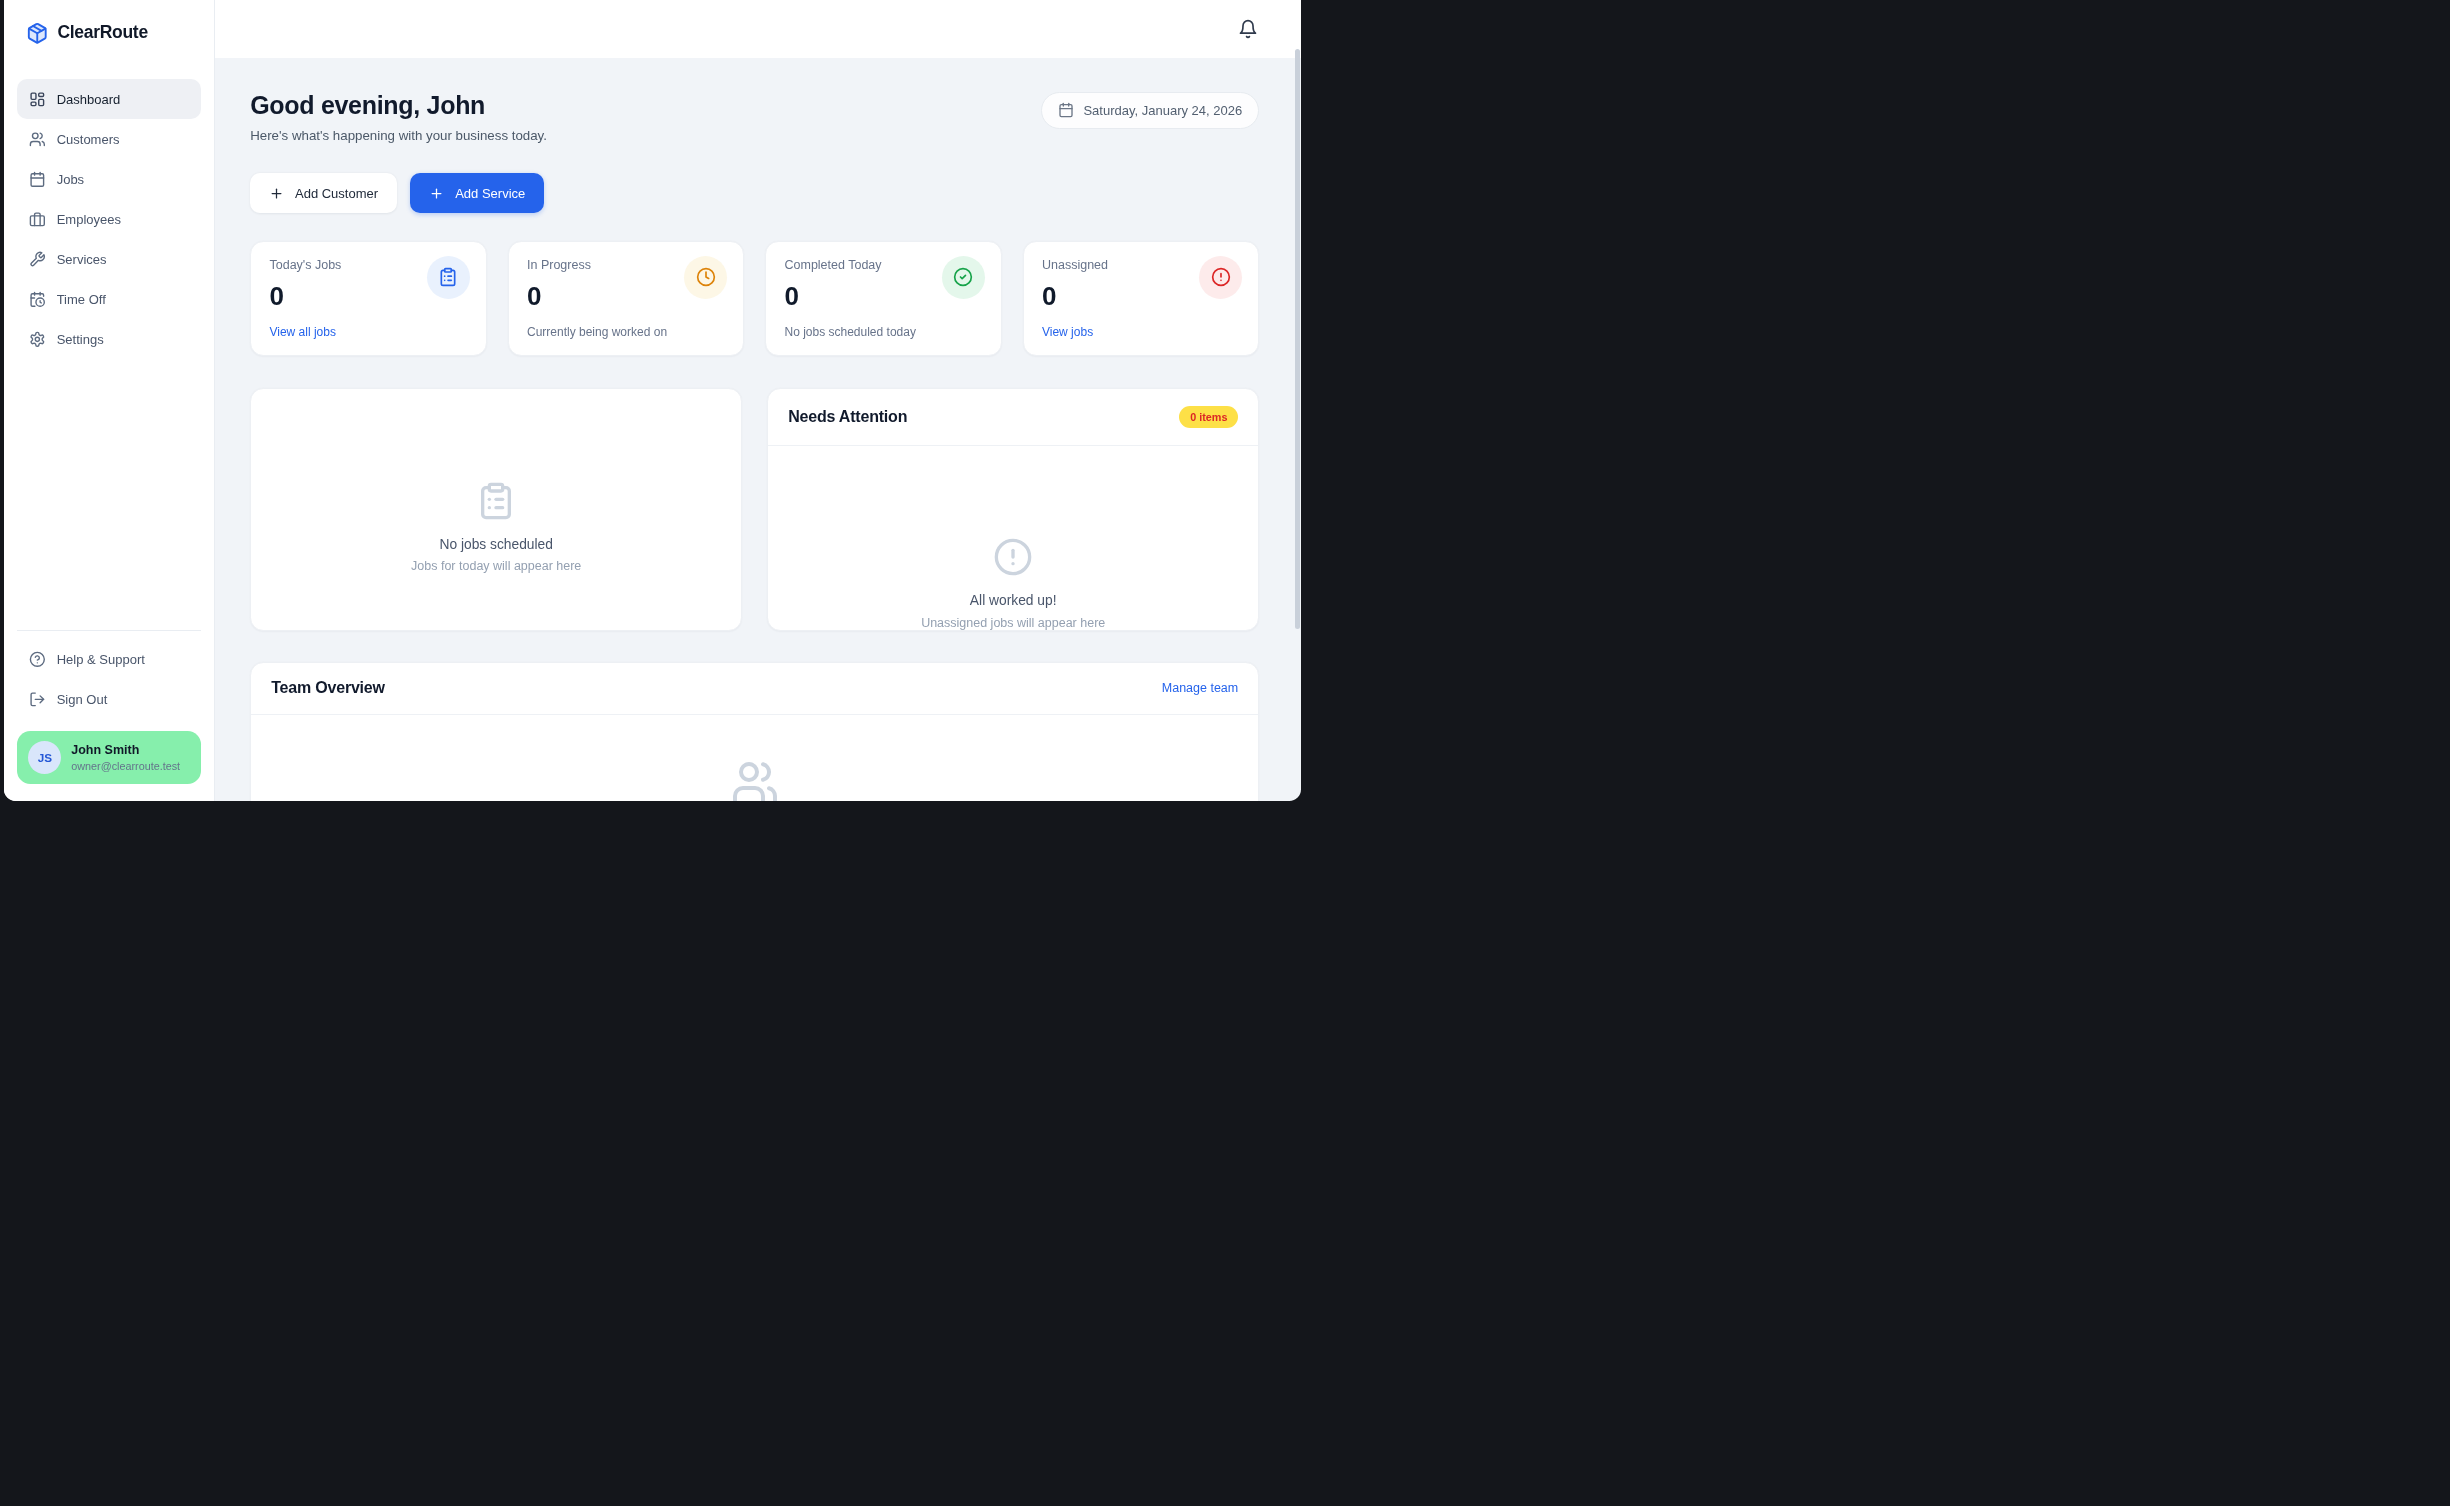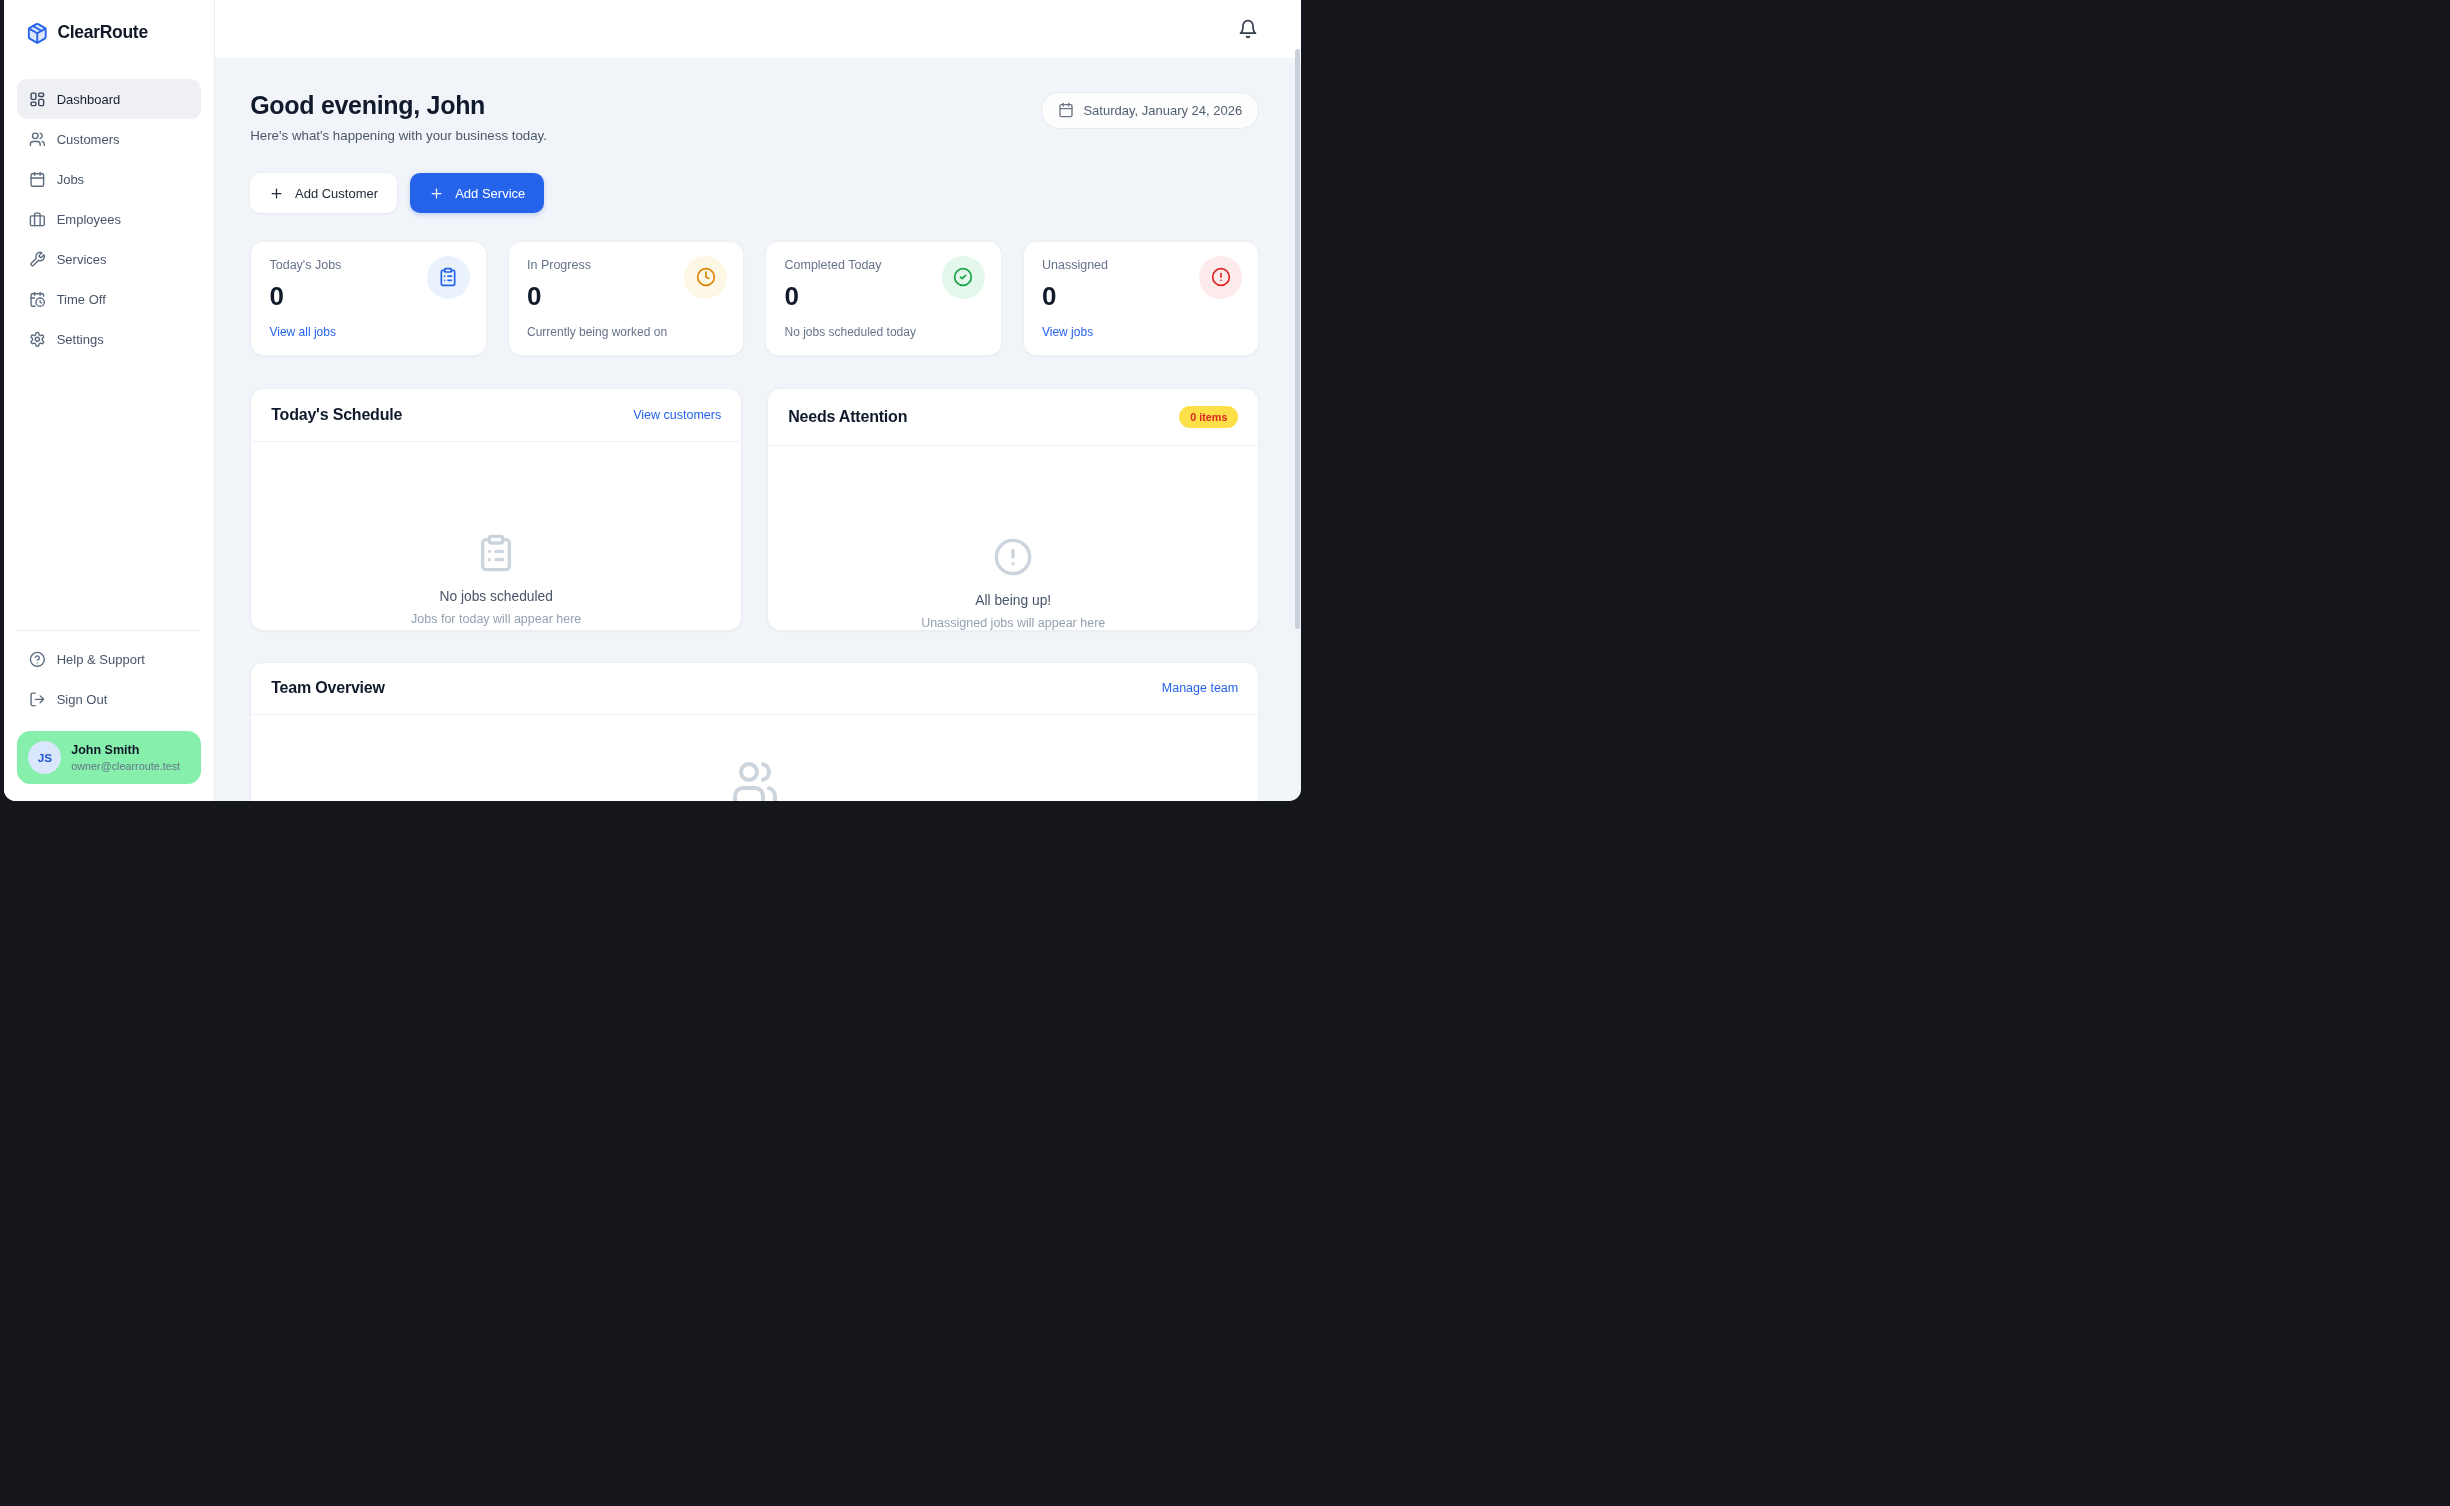--- a/index.html
+++ b/index.html
@@ -406,24 +406,20 @@
                 <use href="#i-alert-circle"></use>
               </svg>
           </div>
         </div>
 
       </div>
 
       <div class="mid-grid">
 
         <div class="panel">
-          <div class="panel-header">
-            <div class="panel-title">Today's Schedule</div>
-            <div class="panel-link">View customers</div>
-          </div>
           <div class="panel-body">
             <div class="empty-icon">
               <svg viewBox="0 0 24 24">
                   <use href="#i-clipboard"></use>
                 </svg>
             </div>
             <div class="empty-title">No jobs scheduled</div>
             <div class="empty-sub">Jobs for today will appear here</div>
           </div>
         </div>
@@ -432,21 +428,21 @@
           <div class="panel-header">
             <div class="panel-title">Needs Attention</div>
             <div class="badge">0 items</div>
           </div>
           <div class="panel-body">
             <div class="empty-icon">
               <svg viewBox="0 0 24 24">
                   <use href="#i-alert-circle"></use>
                 </svg>
             </div>
-            <div class="empty-title">All being up!</div>
+            <div class="empty-title">All worked up!</div>
             <div class="empty-sub">Unassigned jobs will appear here</div>
           </div>
         </div>
 
       </div>
 
       <div class="panel team-panel">
         <div class="panel-header">
           <div class="panel-title">Team Overview</div>
           <div class="panel-link">Manage team</div>

